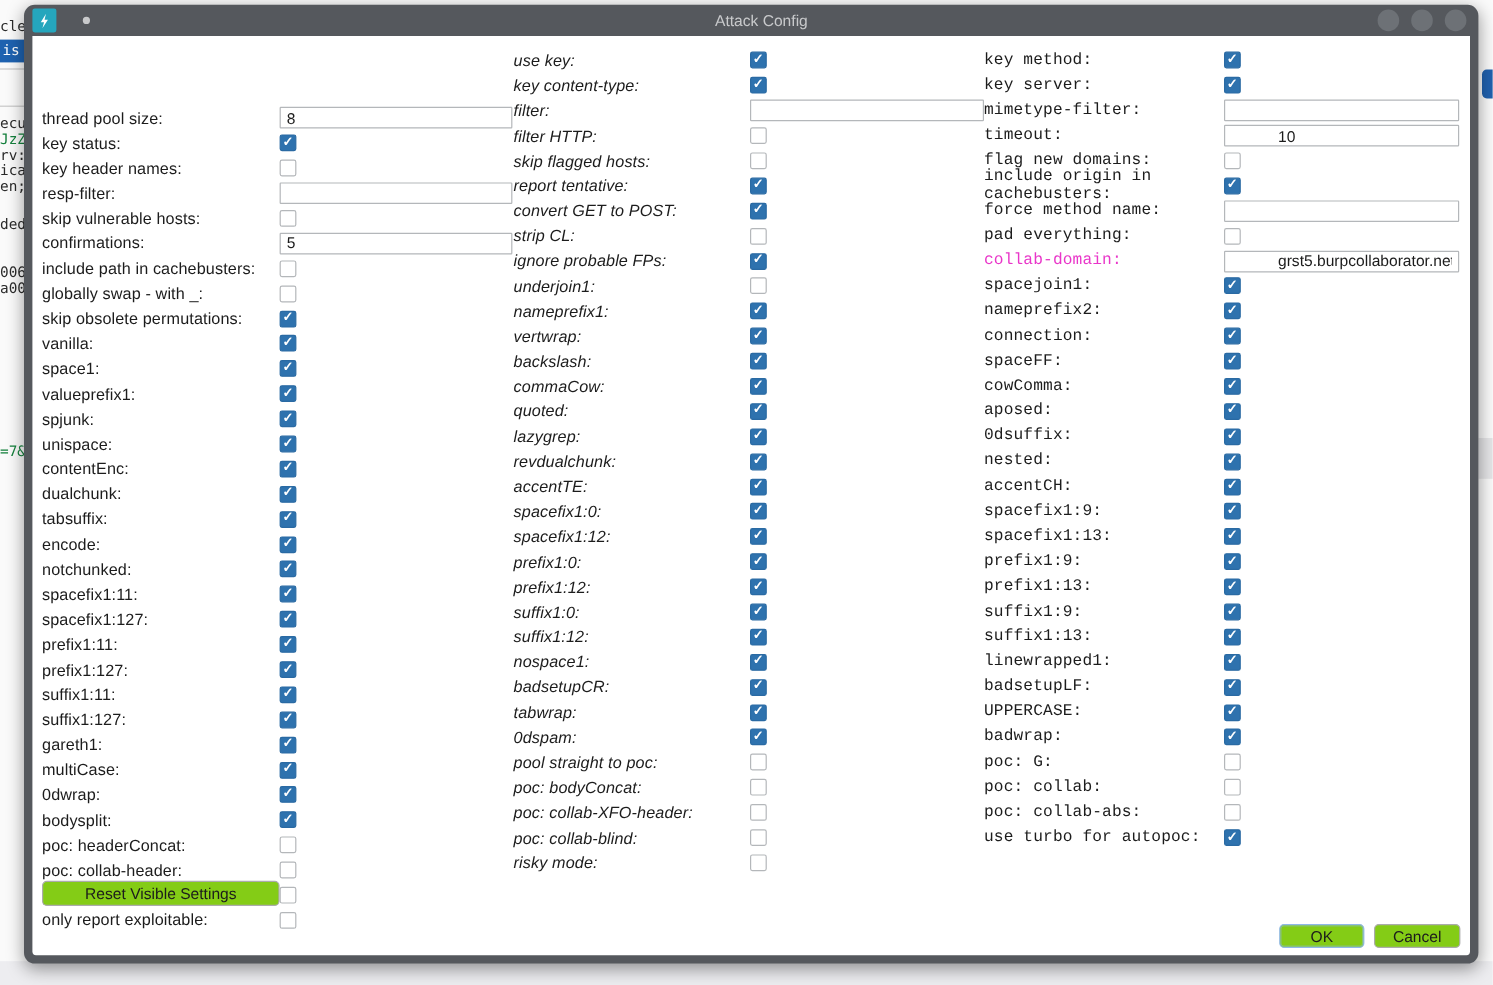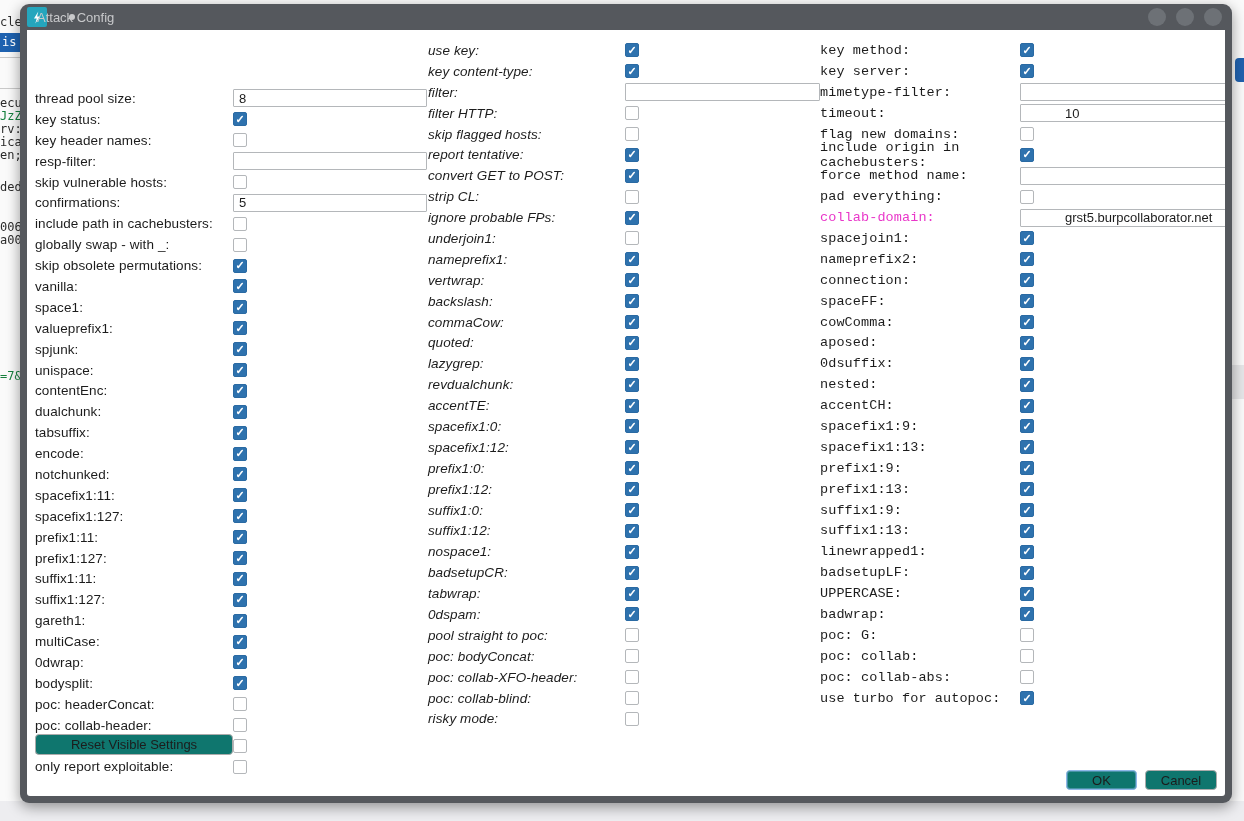--- a/index.html
+++ b/index.html
@@ -16,21 +16,21 @@
   .bg-bottom { position:absolute; left:0; right:0; bottom:0; height:20px; background:#ededf0; z-index:0; }
 
   
   .dialog { position:absolute; left:20px; top:4px; width:1212px; height:799px;
             background:#55585d; border-radius:9px; box-shadow:0 4px 14px rgba(0,0,0,.40); z-index:5; }
   .titlebar { position:relative; height:26px; display:flex; align-items:center; }
   .app-icon { width:20px; height:20px; margin-left:7px; background:#25a6bd; border-radius:2px;
               display:flex; align-items:center; justify-content:center; }
   .app-icon svg { width:13px; height:13px; }
   .menu-dot { width:6px; height:6px; border-radius:50%; background:#c8c9cb; margin-left:22px; }
-  .win-title { position:absolute; left:0; right:0; text-align:left; color:#c8c9cb; font-size:13px; pointer-events:none;padding-left:17px; }
+  .win-title { position:absolute; left:0; right:0; text-align:center; color:#c8c9cb; font-size:13px; pointer-events:none;padding-left:17px; }
   .win-controls { position:absolute; right:10px; top:4px; display:flex; gap:10px; }
   .win-btn { width:18px; height:18px; border-radius:50%; background:#6d7176; }
 
   .content { position:absolute; left:7px; right:7px; top:26px; bottom:7px; background:#ffffff;
              border-radius:0 0 3px 3px; overflow:hidden; }
 
   
   .col { position:absolute; top:10px; }
   .col0 { left:8px;   width:392px;margin-top:48px; }
   .col1 { left:401px; width:392px; }
@@ -41,24 +41,24 @@
   .col1 .row-label { width:197px;font-style:italic; }
   .col2 .row-label { width:200px;font-family:Liberation Mono, monospace; }
   .checkbox { width:14px; height:14px; border:1px solid #b4b7ba; border-radius:2px; background:#fff;
               display:flex; align-items:center; justify-content:center; cursor:default; }
   .checkbox.checked { background:#2e72ae; border-color:#2a6aa3; }
   .checkbox.checked::after { content:"✓"; color:#ffffff; font-size:11px; font-weight:bold; line-height:1; transform:translateY(-.5px); }
   .text-input { height:18px; border:1px solid #b4b7ba; border-radius:1px; background:#fff;
                 font-family:"Liberation Sans", sans-serif; font-size:13px; color:#1c1c1c; padding:0 5px; outline:none; }
   .col0 .text-input { width:194px; }
   .col1 .text-input { width:195px; }
-  .col2 .text-input { width:224px;padding-left:44px; }
+  .col2 .text-input { width:196px;padding-left:44px; }
 
   
-  .btn { position:absolute; background:#0f766e; border:1px solid #ababab; border-radius:4px;
+  .btn { position:absolute; background:#84cc16; border:1px solid #ababab; border-radius:4px;
          font-family:"Liberation Sans", sans-serif; font-size:13px; color:#1c1c1c; cursor:default; }
   .btn-reset { left:8px; top:704px; width:198px; height:21px; }
   .btn-ok { left:1039px; top:740px; width:71px; height:20px; border-color:#8fb7e9; box-shadow:0 0 0 1px rgba(143,183,233,.45) inset; }
   .btn-cancel { left:1118px; top:740px; width:72px; height:20px; }
 </style>
 </head>
 <body>
 
 <div id="bg-left">
     <div class="bg-frag plain" style="top: 0px; margin-top: 15px;">cle</div>

